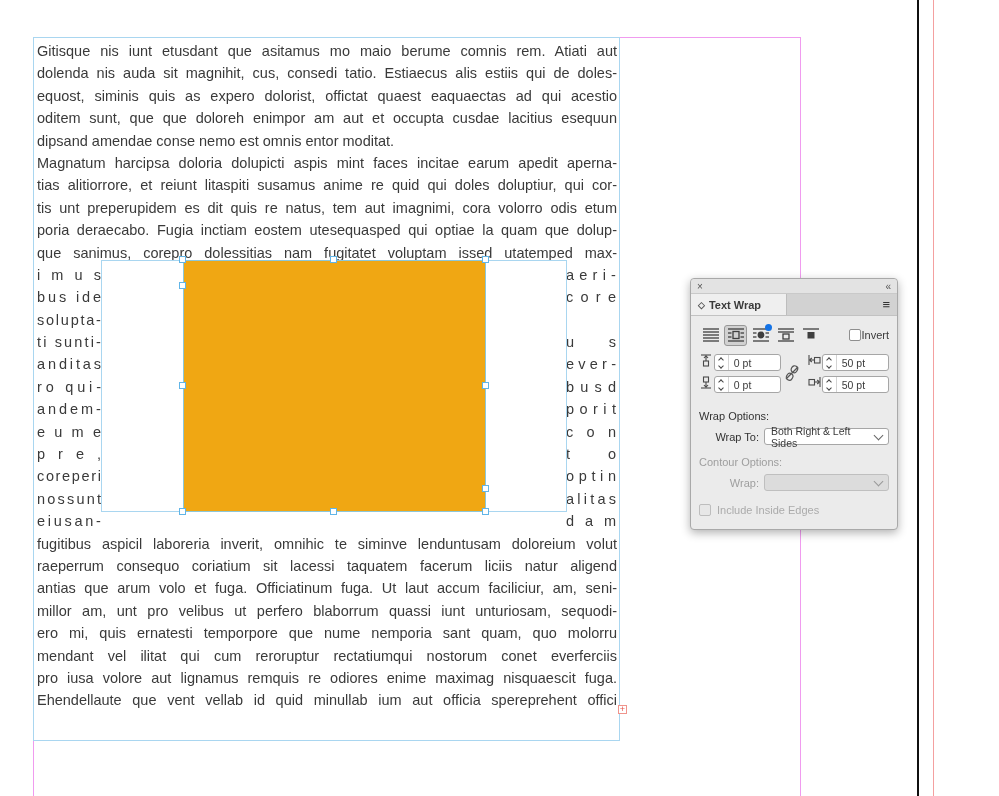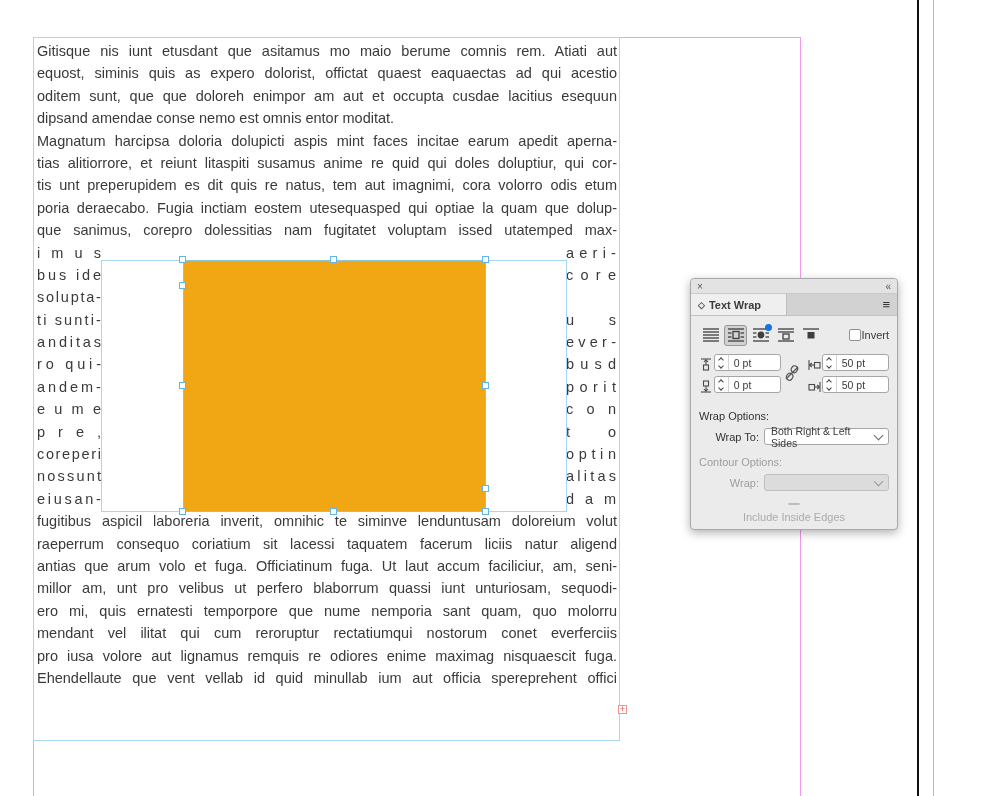--- a/index.html
+++ b/index.html
@@ -50,21 +50,21 @@
   .modes-row{display:flex;align-items:center;height:22px;margin-bottom:8px;}
   .mode-btn{width:23px;height:21px;display:flex;align-items:center;justify-content:center;
     position:relative;margin-right:2px;border:1px solid transparent;border-radius:3px;box-sizing:border-box;}
   .mode-btn.active{background:#d1d1d1;border-color:#979797;}
   .badge{position:absolute;right:-1px;top:-2px;width:7px;height:7px;border-radius:50%;
     background:var(--badge_blue);}
   .invert-wrap{margin-left:auto;display:flex;align-items:flex-end;}
   .checkbox{width:12px;height:12px;background:#fff;border:1px solid #8f8f8f;border-radius:2px;box-sizing:border-box;}
   .checkbox.disabled{background:#e7e7e7;border-color:#bdbdbd;}
   .offsets{position:relative;margin-bottom:10px;}
-  .off-row{display:flex;align-items:flex-end;height:17px;margin-bottom:5px;}
+  .off-row{display:flex;align-items:flex-start;height:17px;margin-bottom:5px;}
   .off-icon{width:15px;display:flex;justify-content:center;}
   .field{width:68px;height:17px;background:#fff;border:1px solid #a6a6a6;border-radius:3px;
     box-sizing:border-box;display:flex;align-items:stretch;}
   .spinner{width:13px;border-right:1px solid #d4d4d4;display:flex;flex-direction:column;
     align-items:center;justify-content:center;gap:2px;}
   .chev{width:4px;height:4px;box-sizing:border-box;}
   .chev.up{border-left:1.2px solid #444;border-top:1.2px solid #444;transform:rotate(45deg);}
   .chev.dn{border-right:1.2px solid #444;border-bottom:1.2px solid #444;transform:rotate(45deg);}
   .field .val{flex:1;display:flex;align-items:center;padding-left:5px;font-size:10.5px;}
   .link-gap{width:26px;display:flex;justify-content:center;}
@@ -75,37 +75,38 @@
   .dd-label{width:60px;text-align:right;margin-right:5px;color:#333;}
   .dd-label.disabled{color:#9e9e9e;}
   .select{flex:1;height:17px;background:#fff;border:1px solid #a6a6a6;border-radius:3px;
     box-sizing:border-box;display:flex;align-items:center;padding:0 6px;font-size:10.5px;}
   .select .txt{flex:1;}
   .select.disabled{background:#dcdcdc;border-color:#bfbfbf;}
   .sel-chev{width:6px;height:6px;border-right:1.4px solid #666;border-bottom:1.4px solid #666;
     transform:rotate(45deg);margin-top:-3px;}
   .select.disabled .sel-chev{border-color:#999;}
   .include-row{margin-top:auto;display:flex;align-items:center;gap:6px;height:14px;
-    margin-bottom:4px;color:#ababab;flex-direction:column;}
+    margin-bottom:4px;color:#ababab;}
   svg.mode{display:block;}
 </style>
 </head>
 <body>
 
 <div id="canvas">
 
   <div class="guide" id="guide-left"></div>
   <div class="guide" id="guide-top"></div>
   <div class="guide" id="guide-right"></div>
   <div class="guide" id="page-edge"></div>
   <div class="guide" id="guide-salmon"></div>
 
   <div id="text-frame">
     <div>
         <div class="line">Gitisque nis iunt etusdant que asitamus mo maio berume comnis rem. Atiati aut</div>
+        <div class="line">dolenda nis auda sit magnihit, cus, consedi tatio. Estiaecus alis estiis qui de doles-</div>
         <div class="line">equost, siminis quis as expero dolorist, offictat quaest eaquaectas ad qui acestio</div>
         <div class="line">oditem sunt, que que doloreh enimpor am aut et occupta cusdae lacitius esequun</div>
         <div class="line para-end">dipsand amendae conse nemo est omnis entor moditat.</div>
         <div class="line">Magnatum harcipsa doloria dolupicti aspis mint faces incitae earum apedit aperna-</div>
         <div class="line">tias alitiorrore, et reiunt litaspiti susamus anime re quid qui doles doluptiur, qui cor-</div>
         <div class="line">tis unt preperupidem es dit quis re natus, tem aut imagnimi, cora volorro odis etum</div>
         <div class="line">poria deraecabo. Fugia inctiam eostem utesequasped qui optiae la quam que dolup-</div>
         <div class="line">que sanimus, corepro dolessitias nam fugitatet voluptam issed utatemped max-</div>
       </div>
     <div id="wrap-region">

